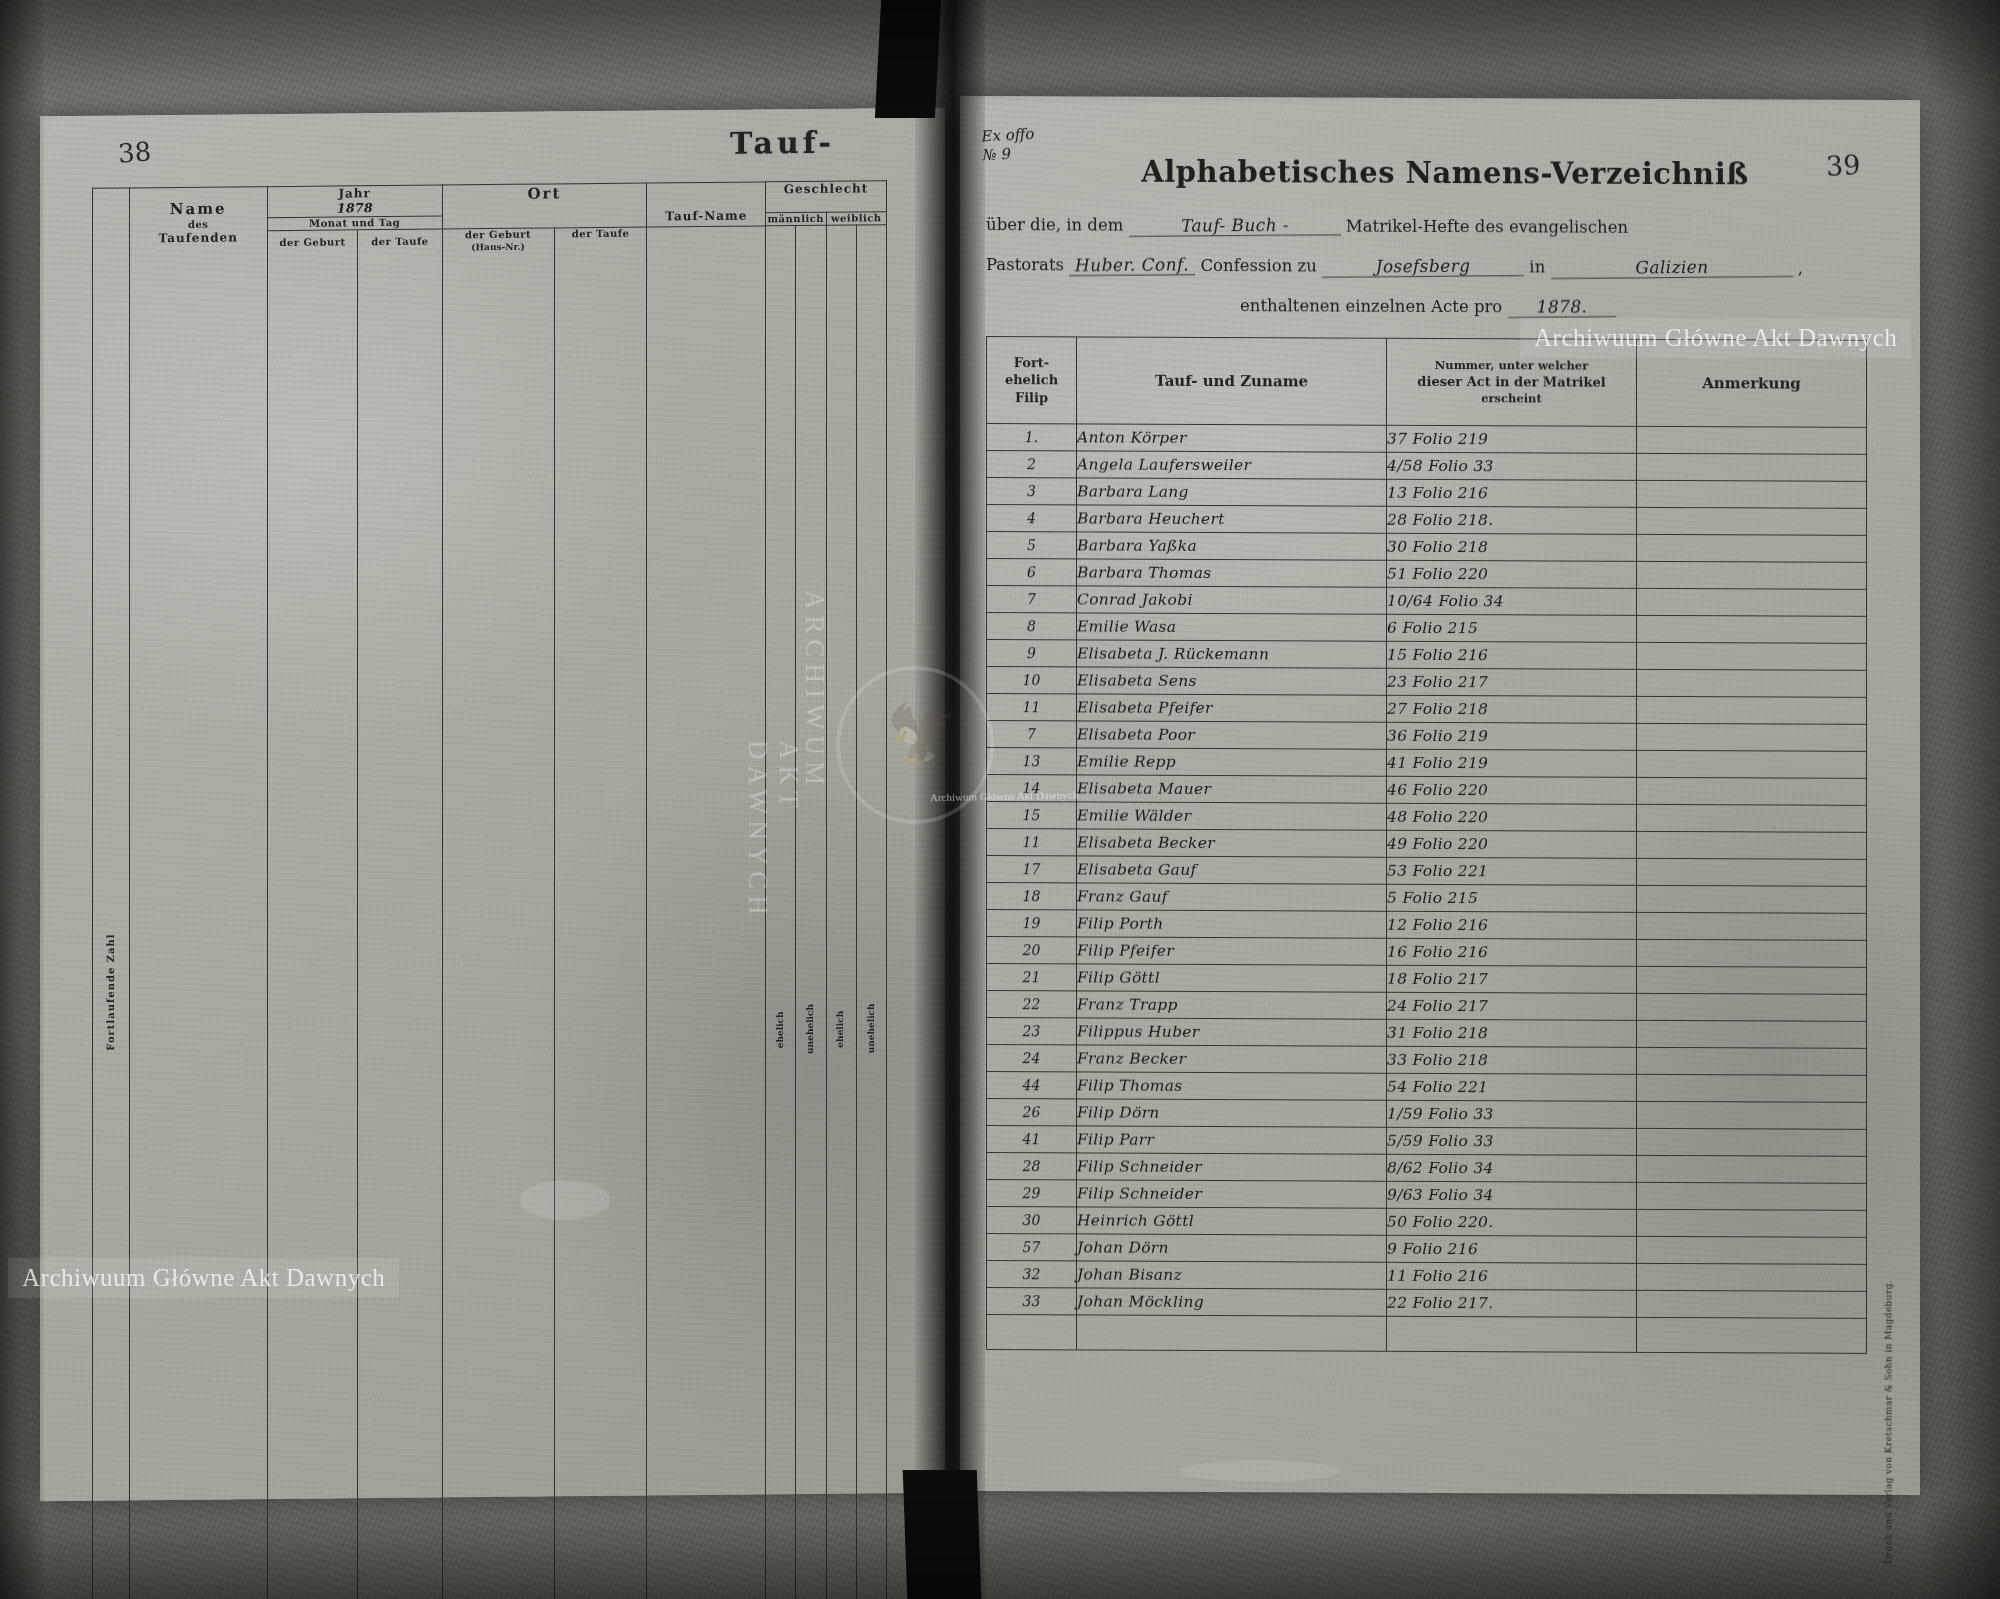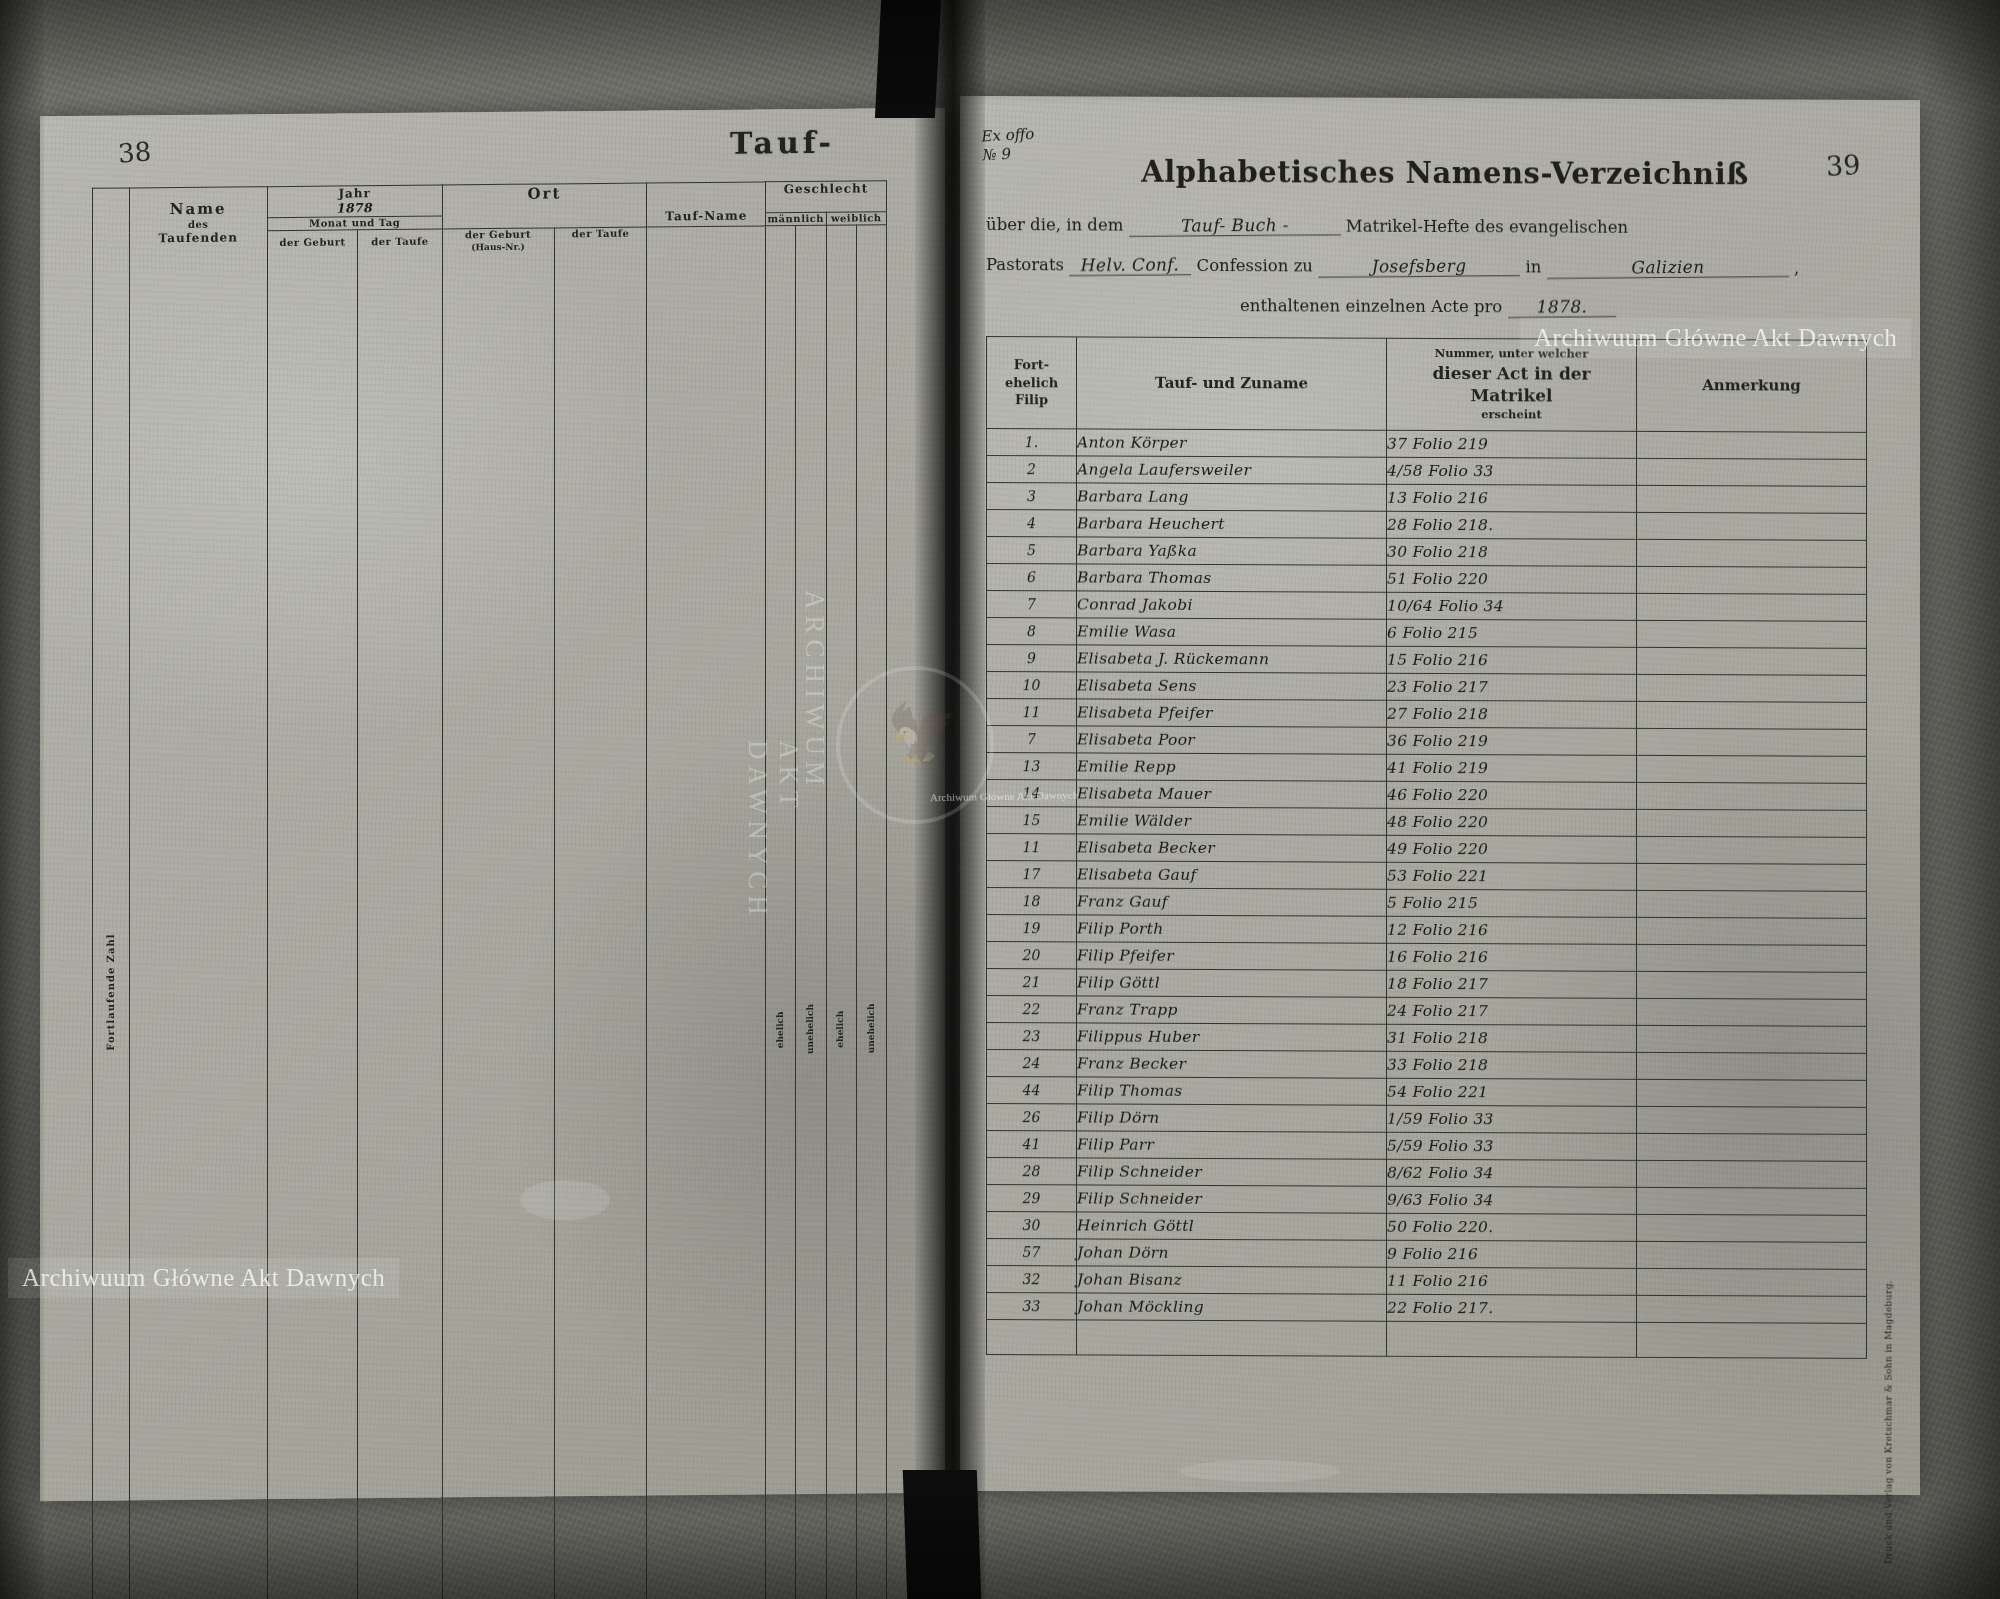--- a/index.html
+++ b/index.html
@@ -485,21 +485,21 @@
       <div class="r-title">Alphabetisches Namens-Verzeichniß</div>
 
       <div class="r-line l1">
         <span>über die, in dem</span>
         <span class="fill" style="min-width:200px">Tauf- Buch -</span>
         <span>Matrikel-Hefte des evangelischen</span>
       </div>
 
       <div class="r-line l2">
         <span>Pastorats</span>
-        <span class="fill" style="min-width:110px">Helv. Conf.</span>
+        <span class="fill" style="min-width:110px">Huber. Conf.</span>
         <span>Confession zu</span>
         <span class="fill" style="min-width:190px">Josefsberg</span>
         <span>in</span>
         <span class="fill" style="min-width:230px">Galizien</span>
         <span>,</span>
       </div>
 
       <div class="r-line l3">
         <span>enthaltenen einzelnen Acte pro</span>
         <span class="fill" style="min-width:96px">1878.</span>
@@ -517,21 +517,21 @@
             <th>
               <div>Fort-</div>
               <div>ehelich</div>
               <div>Filip</div>
             </th>
             <th>
               <div style="font-size:15px">Tauf- und Zuname</div>
             </th>
             <th>
               <div style="font-size:11.5px">Nummer, unter welcher</div>
-              <div style="font-size:17px">dieser Act in der Matrikel</div>
+              <div style="font-size:13px">dieser Act in der Matrikel</div>
               <div style="font-size:11.5px">erscheint</div>
             </th>
             <th>
               <div style="font-size:15px">Anmerkung</div>
             </th>
           </tr>
         </thead>
         <tbody id="idx-body">
             <tr>
               <td class="c-no">1.</td>

